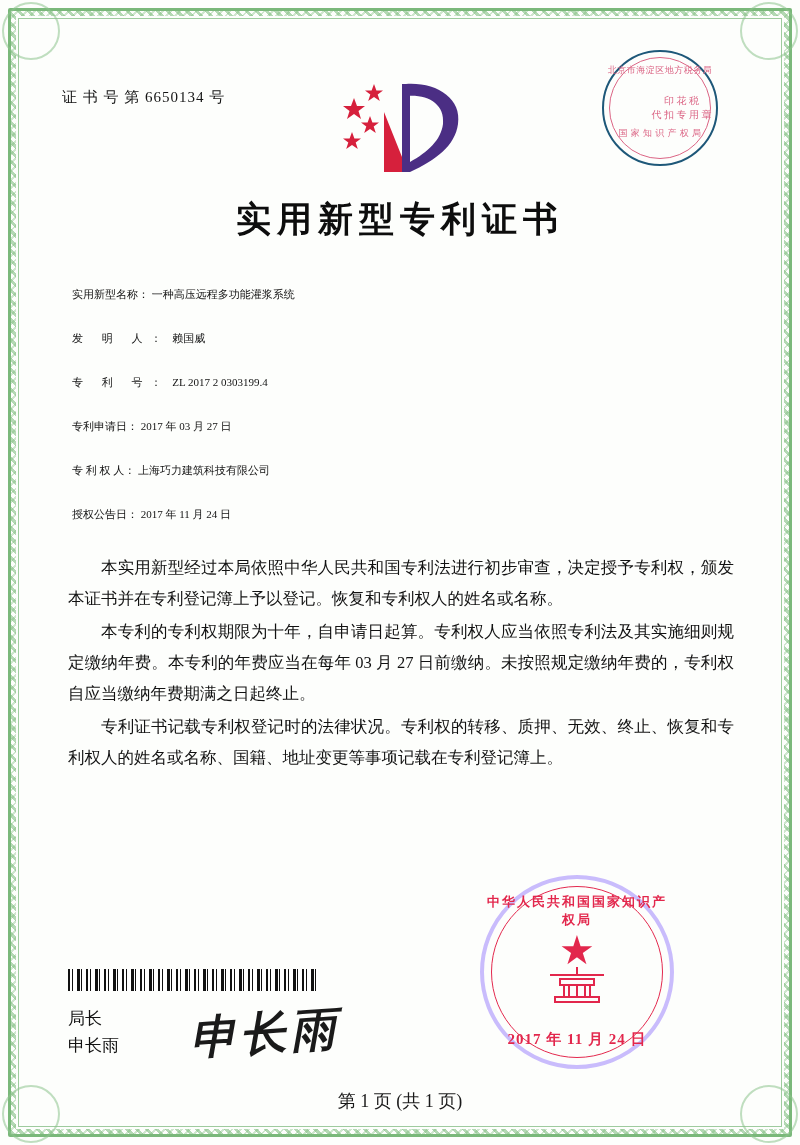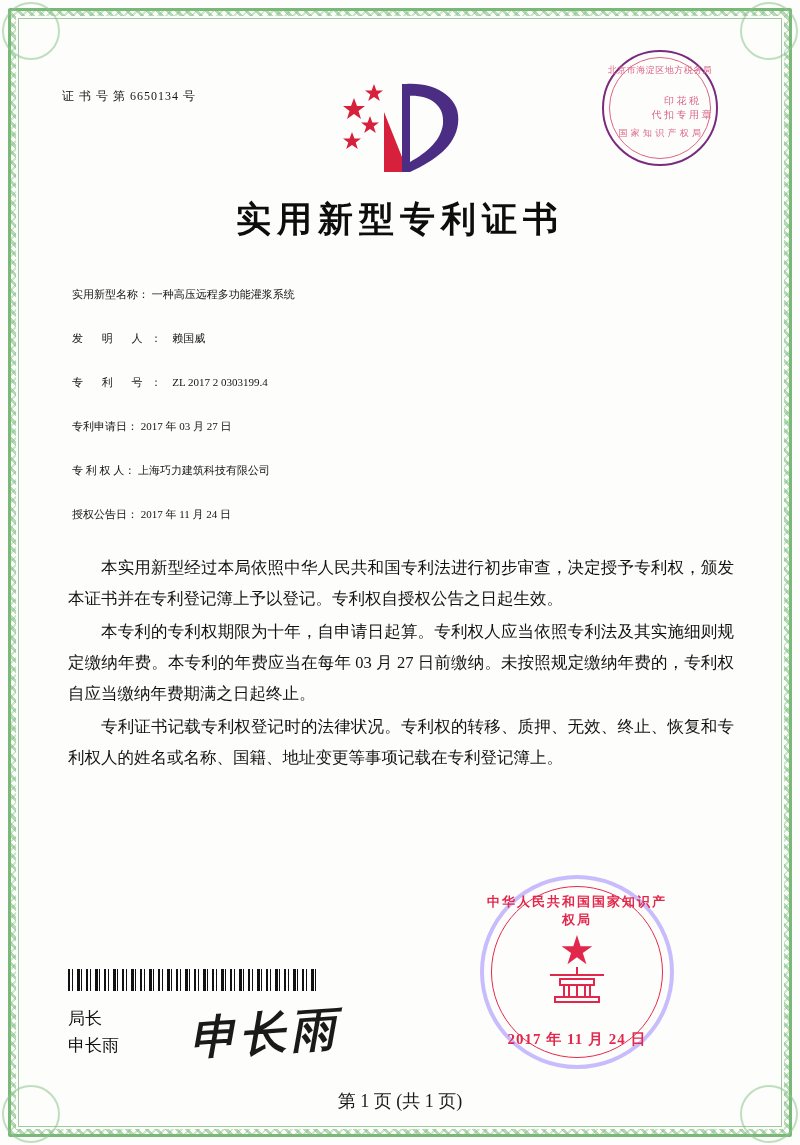--- a/index.html
+++ b/index.html
@@ -68,42 +68,42 @@
 
   
   .top-row {
     position: relative;
     height: 150px;
   }
   .cert-no {
     position: absolute;
     left: 32px;
     top: 60px;
-    font-size: 12px;
+    font-size: 15px;
     letter-spacing: 1px;
     color: #141414;
     white-space: nowrap;
   }
 
   .logo {
     position: absolute;
     left: 310px;
     top: 48px;
     width: 130px;
     height: 105px;
   }
   .logo svg { display:block; }
 
   .tax-stamp {
     position: absolute;
     right: 52px;
     top: 22px;
     width: 112px;
     height: 112px;
-    border: 2px solid #701a75;
+    border: 2px solid #0c4a6e;
     border-radius: 50%;
     color: #d8577a;
     opacity: .92;
   }
   .tax-stamp .ring {
     position: absolute;
     left: 5px; top: 5px; right: 5px; bottom: 5px;
     border: 1px solid #d8577a;
     border-radius: 50%;
   }
@@ -332,21 +332,21 @@
         <span class="label">专 利 权 人：</span>
         <span class="value">上海巧力建筑科技有限公司</span>
       </div>
       <div class="field">
         <span class="label">授权公告日：</span>
         <span class="value">2017 年 11 月 24 日</span>
       </div>
     </div>
 
     <div class="paras">
-      <p>本实用新型经过本局依照中华人民共和国专利法进行初步审查，决定授予专利权，颁发本证书并在专利登记簿上予以登记。专利权自授权公告之日起生效。</p>
+      <p>本实用新型经过本局依照中华人民共和国专利法进行初步审查，决定授予专利权，颁发本证书并在专利登记簿上予以登记。恢复和专利权人的姓名或名称。</p>
       <p>本专利的专利权期限为十年，自申请日起算。专利权人应当依照专利法及其实施细则规定缴纳年费。本专利的年费应当在每年 03 月 27 日前缴纳。未按照规定缴纳年费的，专利权自应当缴纳年费期满之日起终止。</p>
       <p>专利证书记载专利权登记时的法律状况。专利权的转移、质押、无效、终止、恢复和专利权人的姓名或名称、国籍、地址变更等事项记载在专利登记簿上。</p>
     </div>
 
     <div class="barcode"></div>
 
     <div class="signature-block">
       <div>局长</div>
       <div>申长雨</div>
     </div>

